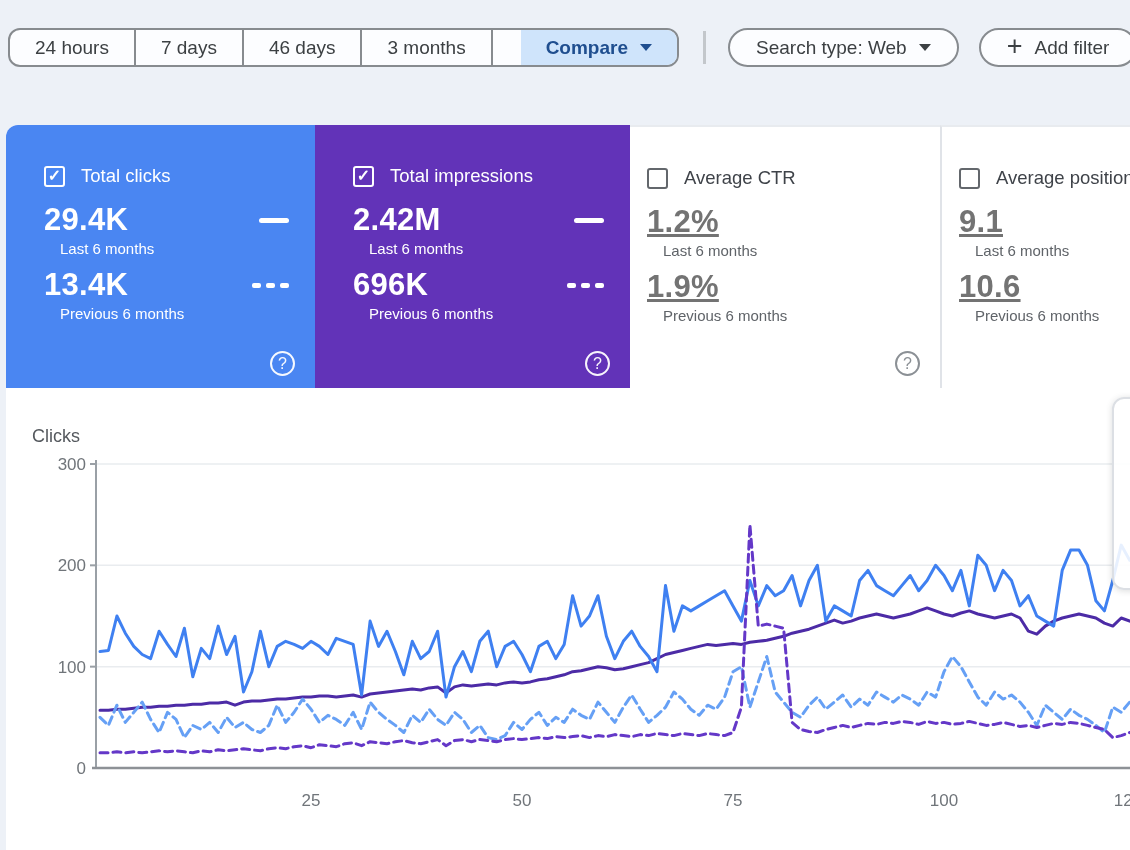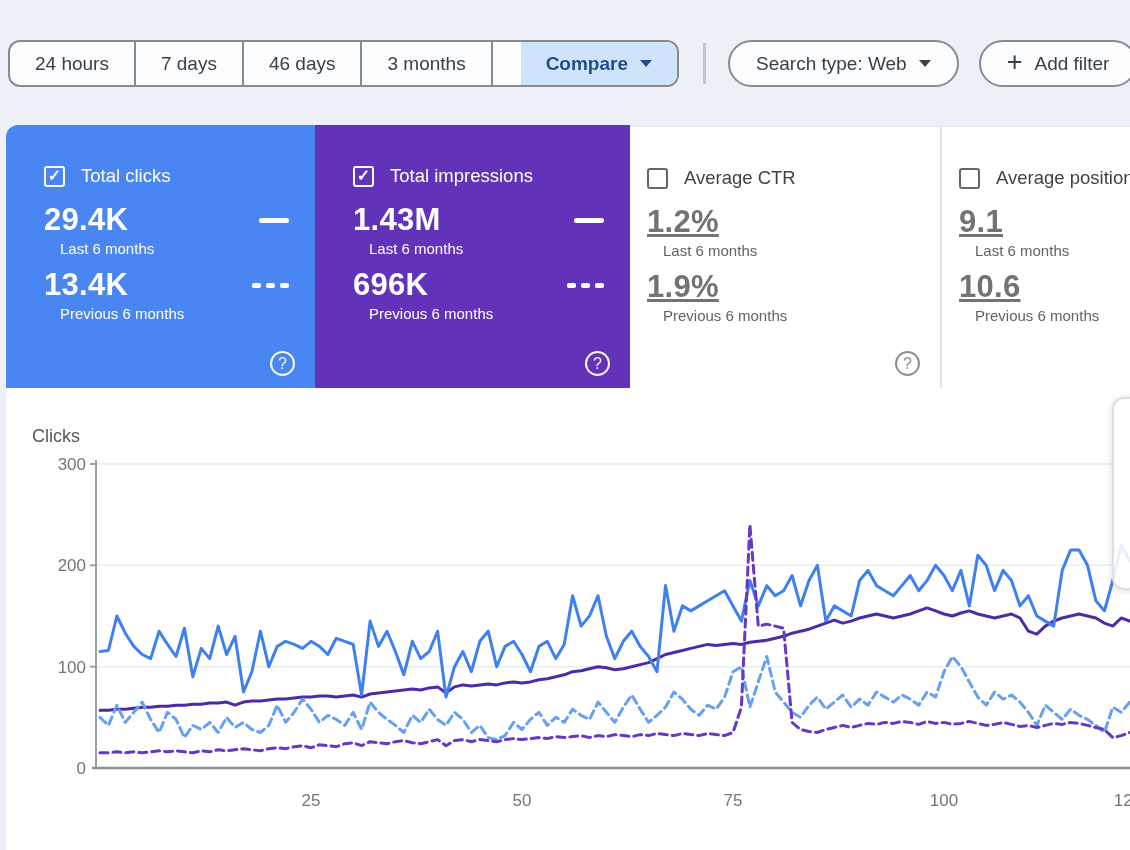--- a/index.html
+++ b/index.html
@@ -6,21 +6,21 @@
   html,body { width:1130px; height:850px; overflow:hidden; }
   body {
     position:relative;
     background:#edf1f7;
     font-family:"Liberation Sans", sans-serif;
     color:#3c4043;
   }
 
   
   .toolbar {
-    position:absolute; top:40px; left:8px; right:0; height:47px;
+    position:absolute; top:28px; left:8px; right:0; height:39px;
     display:flex; align-items:stretch; white-space:nowrap;
   }
   .seg-group {
     display:flex; border:2px solid #878b8f; border-radius:12px;
     overflow:hidden; background:#fcfdff; flex:none;
   }
   .seg {
     border:none; background:transparent; cursor:pointer;
     font-family:inherit; font-size:19px; font-weight:500; color:#3c4043;
     padding:0 25px; border-right:2px solid #878b8f;
@@ -160,21 +160,21 @@
     </div>
 
     <div class="card c1 purple">
       <div class="card-head">
         <span class="checkbox">
             <span class="check">✓</span>
           </span>
         <span class="card-title">Total impressions</span>
       </div>
       <div class="metric">
-        <span class="num">1.43M</span>
+        <span class="num">2.42M</span>
         <span class="li li-solid"></span>
       </div>
       <div class="metric-label">Last 6 months</div>
       <div class="metric">
         <span class="num">696K</span>
         <span class="li li-dashed">
             <i></i>
             <i></i>
             <i></i>
           </span>

